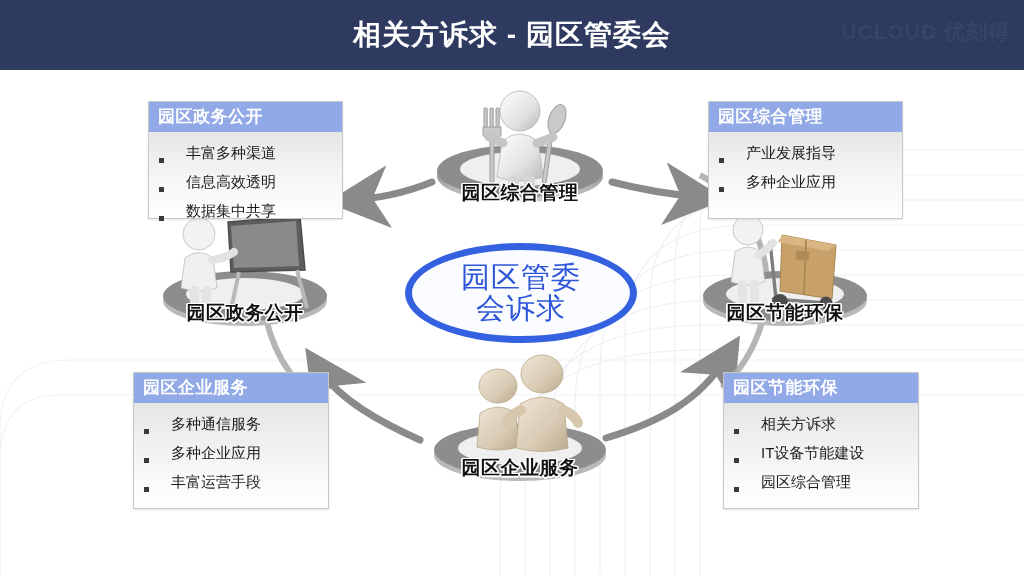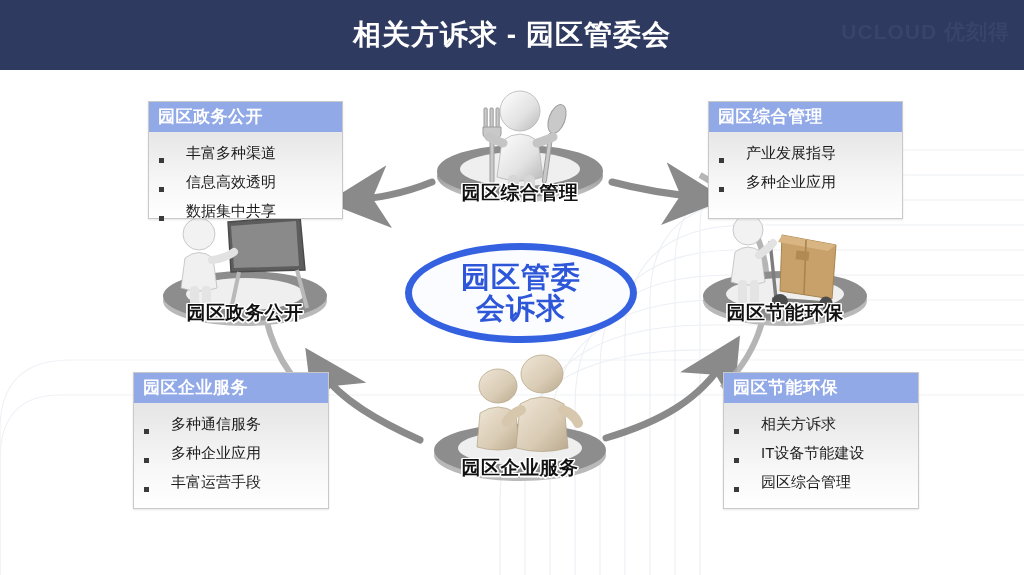--- a/index.html
+++ b/index.html
@@ -70,21 +70,21 @@
 
   
   .center-ellipse {
     position:absolute; left:405px; top:173px; width:232px; height:100px;
     border:7px solid #3461e0; border-radius:50%;
     background:#fbfcff;
     display:flex; flex-direction:column; align-items:center; justify-content:center;
     z-index:7;
   }
   .center-ellipse span {
-    color:#2d56d8; font-size:29px; font-weight:bold; line-height:1.08;
+    color:#2d56d8; font-size:29px; font-weight:normal; line-height:1.08;
     letter-spacing:1px;
   }
 
   
   .node { position:absolute; z-index:4; }
   .node .ring {
     position:absolute; left:0; top:0;
     width:100%; height:100%;
   }
   .node .caption {

